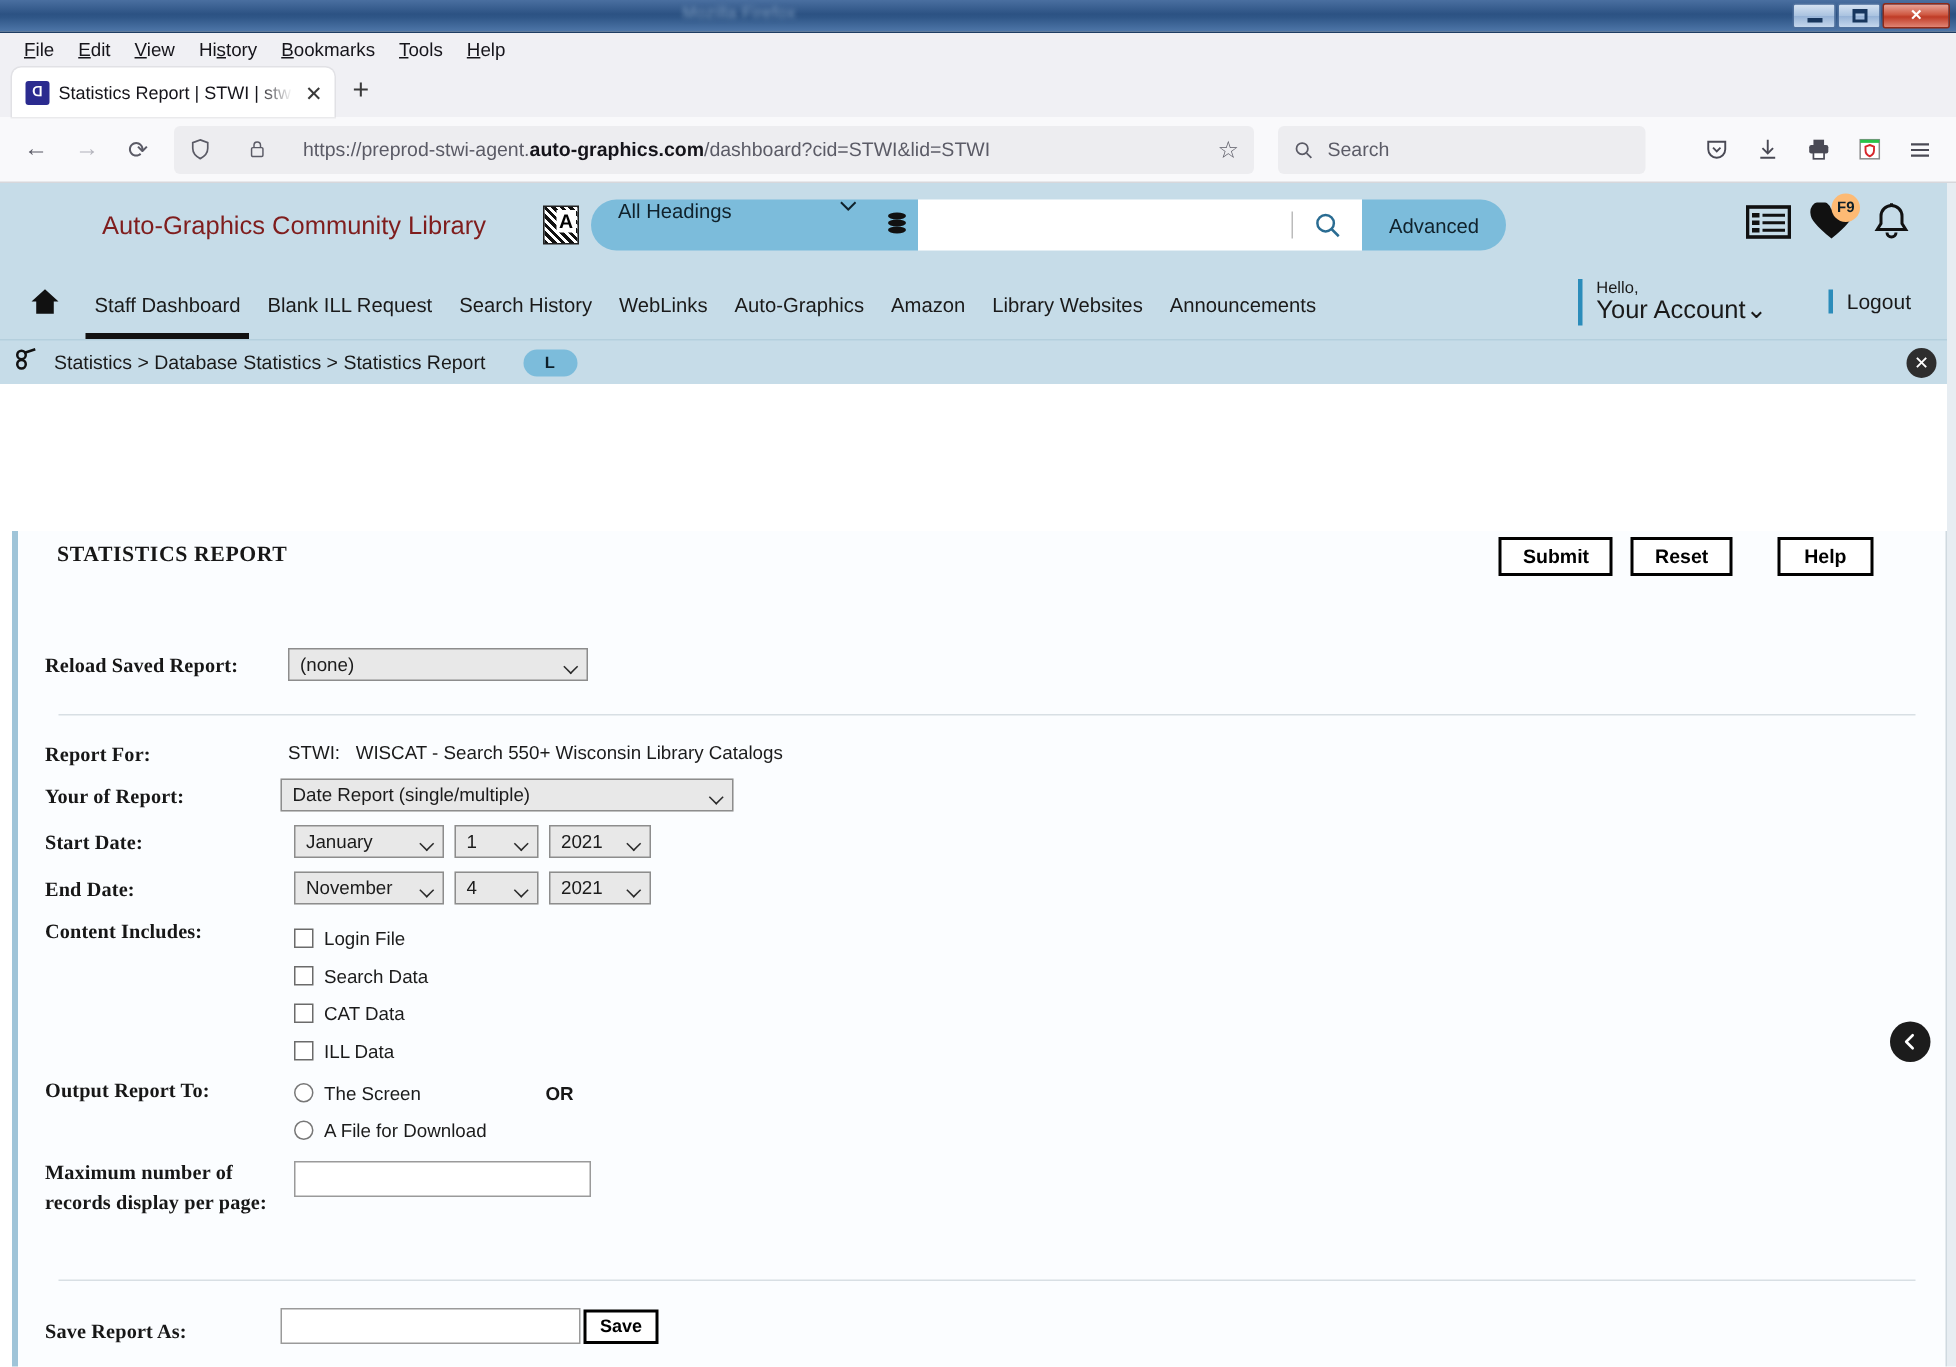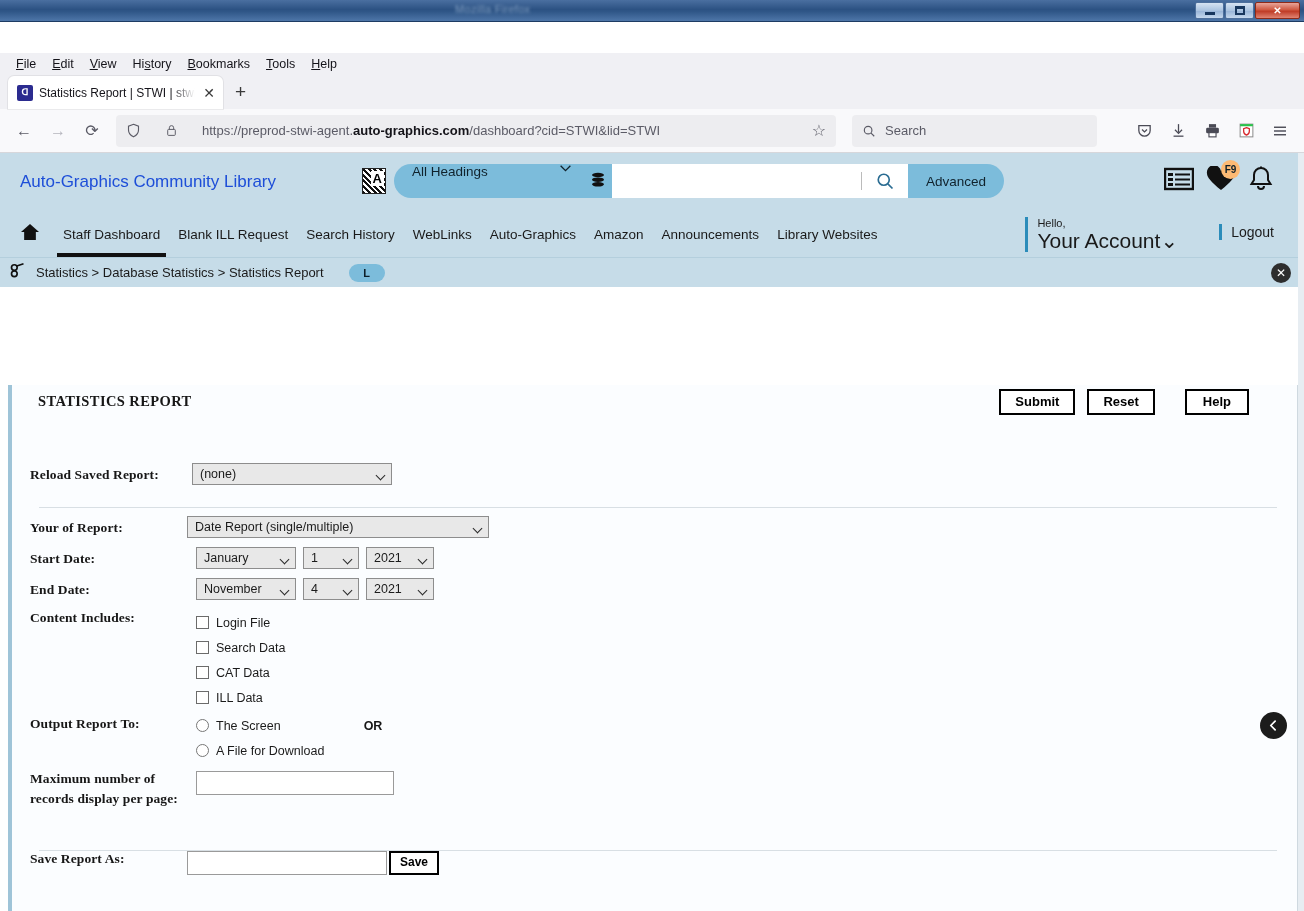--- a/index.html
+++ b/index.html
@@ -39,21 +39,21 @@
   }
   .winbtn.close {
     width: 45px;
     background: linear-gradient(to bottom, #e8a59a 0%, #cf5942 45%, #bf3b26 55%, #e08473 100%);
     border-color: #8e2a18; color: #fff;
   }
   .winbtn .min-glyph { display:block; width:10px; height:3px; background:#17365d; margin-top:6px; }
   .winbtn .max-glyph { display:block; width:10px; height:9px; border:2px solid #17365d; border-top-width:3px; }
 
   
-  .browser { background: #f0f0f4; margin-top: 31px; }
+  .browser { background: #f0f0f4; }
   .menubar {
     height: 21px; background: #f0f0f4;
     display: flex; align-items: center; padding-left: 8px;
     font-size: 12.5px; color: #15141a;
   }
   .menubar span { padding: 0 8px; }
   .menubar u { text-decoration: underline; }
 
   .tabstrip {
     height: 35px; background: #f0f0f4;
@@ -116,21 +116,21 @@
     width: 1304px; height: 809px;
     background: #ffffff; position: relative; overflow: hidden;
   }
 
   
   .app-head {
     background: #c6dce8; height: 58px;
     display: flex; align-items: center; padding-left: 20px;
     position: relative;
   }
-  .brand { font-size: 17px; color: #1d4ed8; }
+  .brand { font-size: 17px; color: #7f1d1d; margin-left: 48px; }
   .search-group {
     position: absolute; left: 362px; top: 11px;
     display: flex; align-items: center; gap: 0;
   }
   .lang-icon {
     width: 24px; height: 26px; margin-right: 8px;
     background:
       repeating-linear-gradient(45deg,#111 0 2px,#fff 2px 4px);
     border: 1px solid #222;
     position: relative;
@@ -188,21 +188,21 @@
   }
   .nav-link.active::after {
     content:""; position: absolute; left: 3px; right: 3px; bottom: 0;
     height: 4px; background: #111;
   }
   .acct-block {
     position: absolute; right: 126px; top: 6px;
     border-left: 3px solid #2b8cba; padding-left: 9px; line-height: 1.1;
   }
   .acct-hello { font-size: 11px; color: #1a1a1a; }
-  .acct-name { font-size: 21px; color: #1a1a1a; }
+  .acct-name { font-size: 17px; color: #1a1a1a; }
   .logout-block {
     position: absolute; right: 30px; top: 13px;
     border-left: 3px solid #2b8cba; padding-left: 9px;
     font-size: 14px; color: #1a1a1a;
   }
 
   
   .crumbbar {
     background: #c6dce8; height: 30px;
     display: flex; align-items: center; padding-left: 10px;
@@ -484,22 +484,22 @@
       <svg width="20" height="18" viewBox="0 0 22 20">
         <path d="M11 1 L21 10 H17.5 V19 H4.5 V10 H1 Z" fill="#111"></path>
       </svg>
     </span>
     <span class="nav-link active">Staff Dashboard</span>
     <span class="nav-link">Blank ILL Request</span>
     <span class="nav-link">Search History</span>
     <span class="nav-link">WebLinks</span>
     <span class="nav-link">Auto-Graphics</span>
     <span class="nav-link">Amazon</span>
+    <span class="nav-link">Library Websites</span>
     <span class="nav-link">Announcements</span>
-    <span class="nav-link">Library Websites</span>
 
     <div class="acct-block">
       <div class="acct-hello">Hello,</div>
       <div class="acct-name"><span>Your Account</span><span>⌄</span></div>
     </div>
     <div class="logout-block">Logout</div>
   </div>
 
   <div class="crumbbar">
     <span>
@@ -529,20 +529,27 @@
         <div class="lbl" style="width:162px;padding-top:4px;">Reload Saved Report:</div>
         <div class="selwrap">
           <select class="sel" style="width:200px;">
             <option>(none)</option>
           </select>
         </div>
       </div>
 
       <hr class="hr" style="margin:22px 2px 0 9px;">
 
+      <div class="row" style="margin-top:18px;">
+        <div class="lbl" style="width:162px;">Report For:</div>
+        <div class="plain">
+          <span>STWI:</span>
+          &nbsp;&nbsp;<span>WISCAT - Search 550+ Wisconsin Library Catalogs</span>
+        </div>
+      </div>
 
       <div class="row" style="margin-top:8px;">
         <div class="lbl" style="width:157px;padding-top:4px;">Your of Report:</div>
         <div class="selwrap">
           <select class="sel" style="width:302px;">
             <option>Date Report (single/multiple)</option>
           </select>
         </div>
       </div>
 
@@ -599,21 +606,21 @@
         </div>
       </div>
 
       <div class="row" style="margin-top:6px;">
         <div class="lbl" style="width:166px;line-height:1.45;">Maximum number of records display per page:</div>
         <input class="txt" style="width: 198px; height: 24px; margin-top: 2px;" value="">
       </div>
 
       <hr class="hr" style="margin:42px 2px 0 9px;">
 
-      <div class="row" style="align-items:flex-start;">
+      <div class="row" style="margin-top:18px;align-items:flex-end;">
         <div class="lbl" style="width:157px;">Save Report As:</div>
         <input class="txt" style="width: 200px; height: 24px;" value="">
         <div class="save-btn">Save</div>
       </div>
 
     </div>
 
     <div class="back-circle">
       <svg width="13" height="13" viewBox="0 0 24 24">
         <path d="M15 4 L7 12 L15 20" fill="none" stroke="#fff" stroke-width="3.2" stroke-linecap="round" stroke-linejoin="round"></path>

